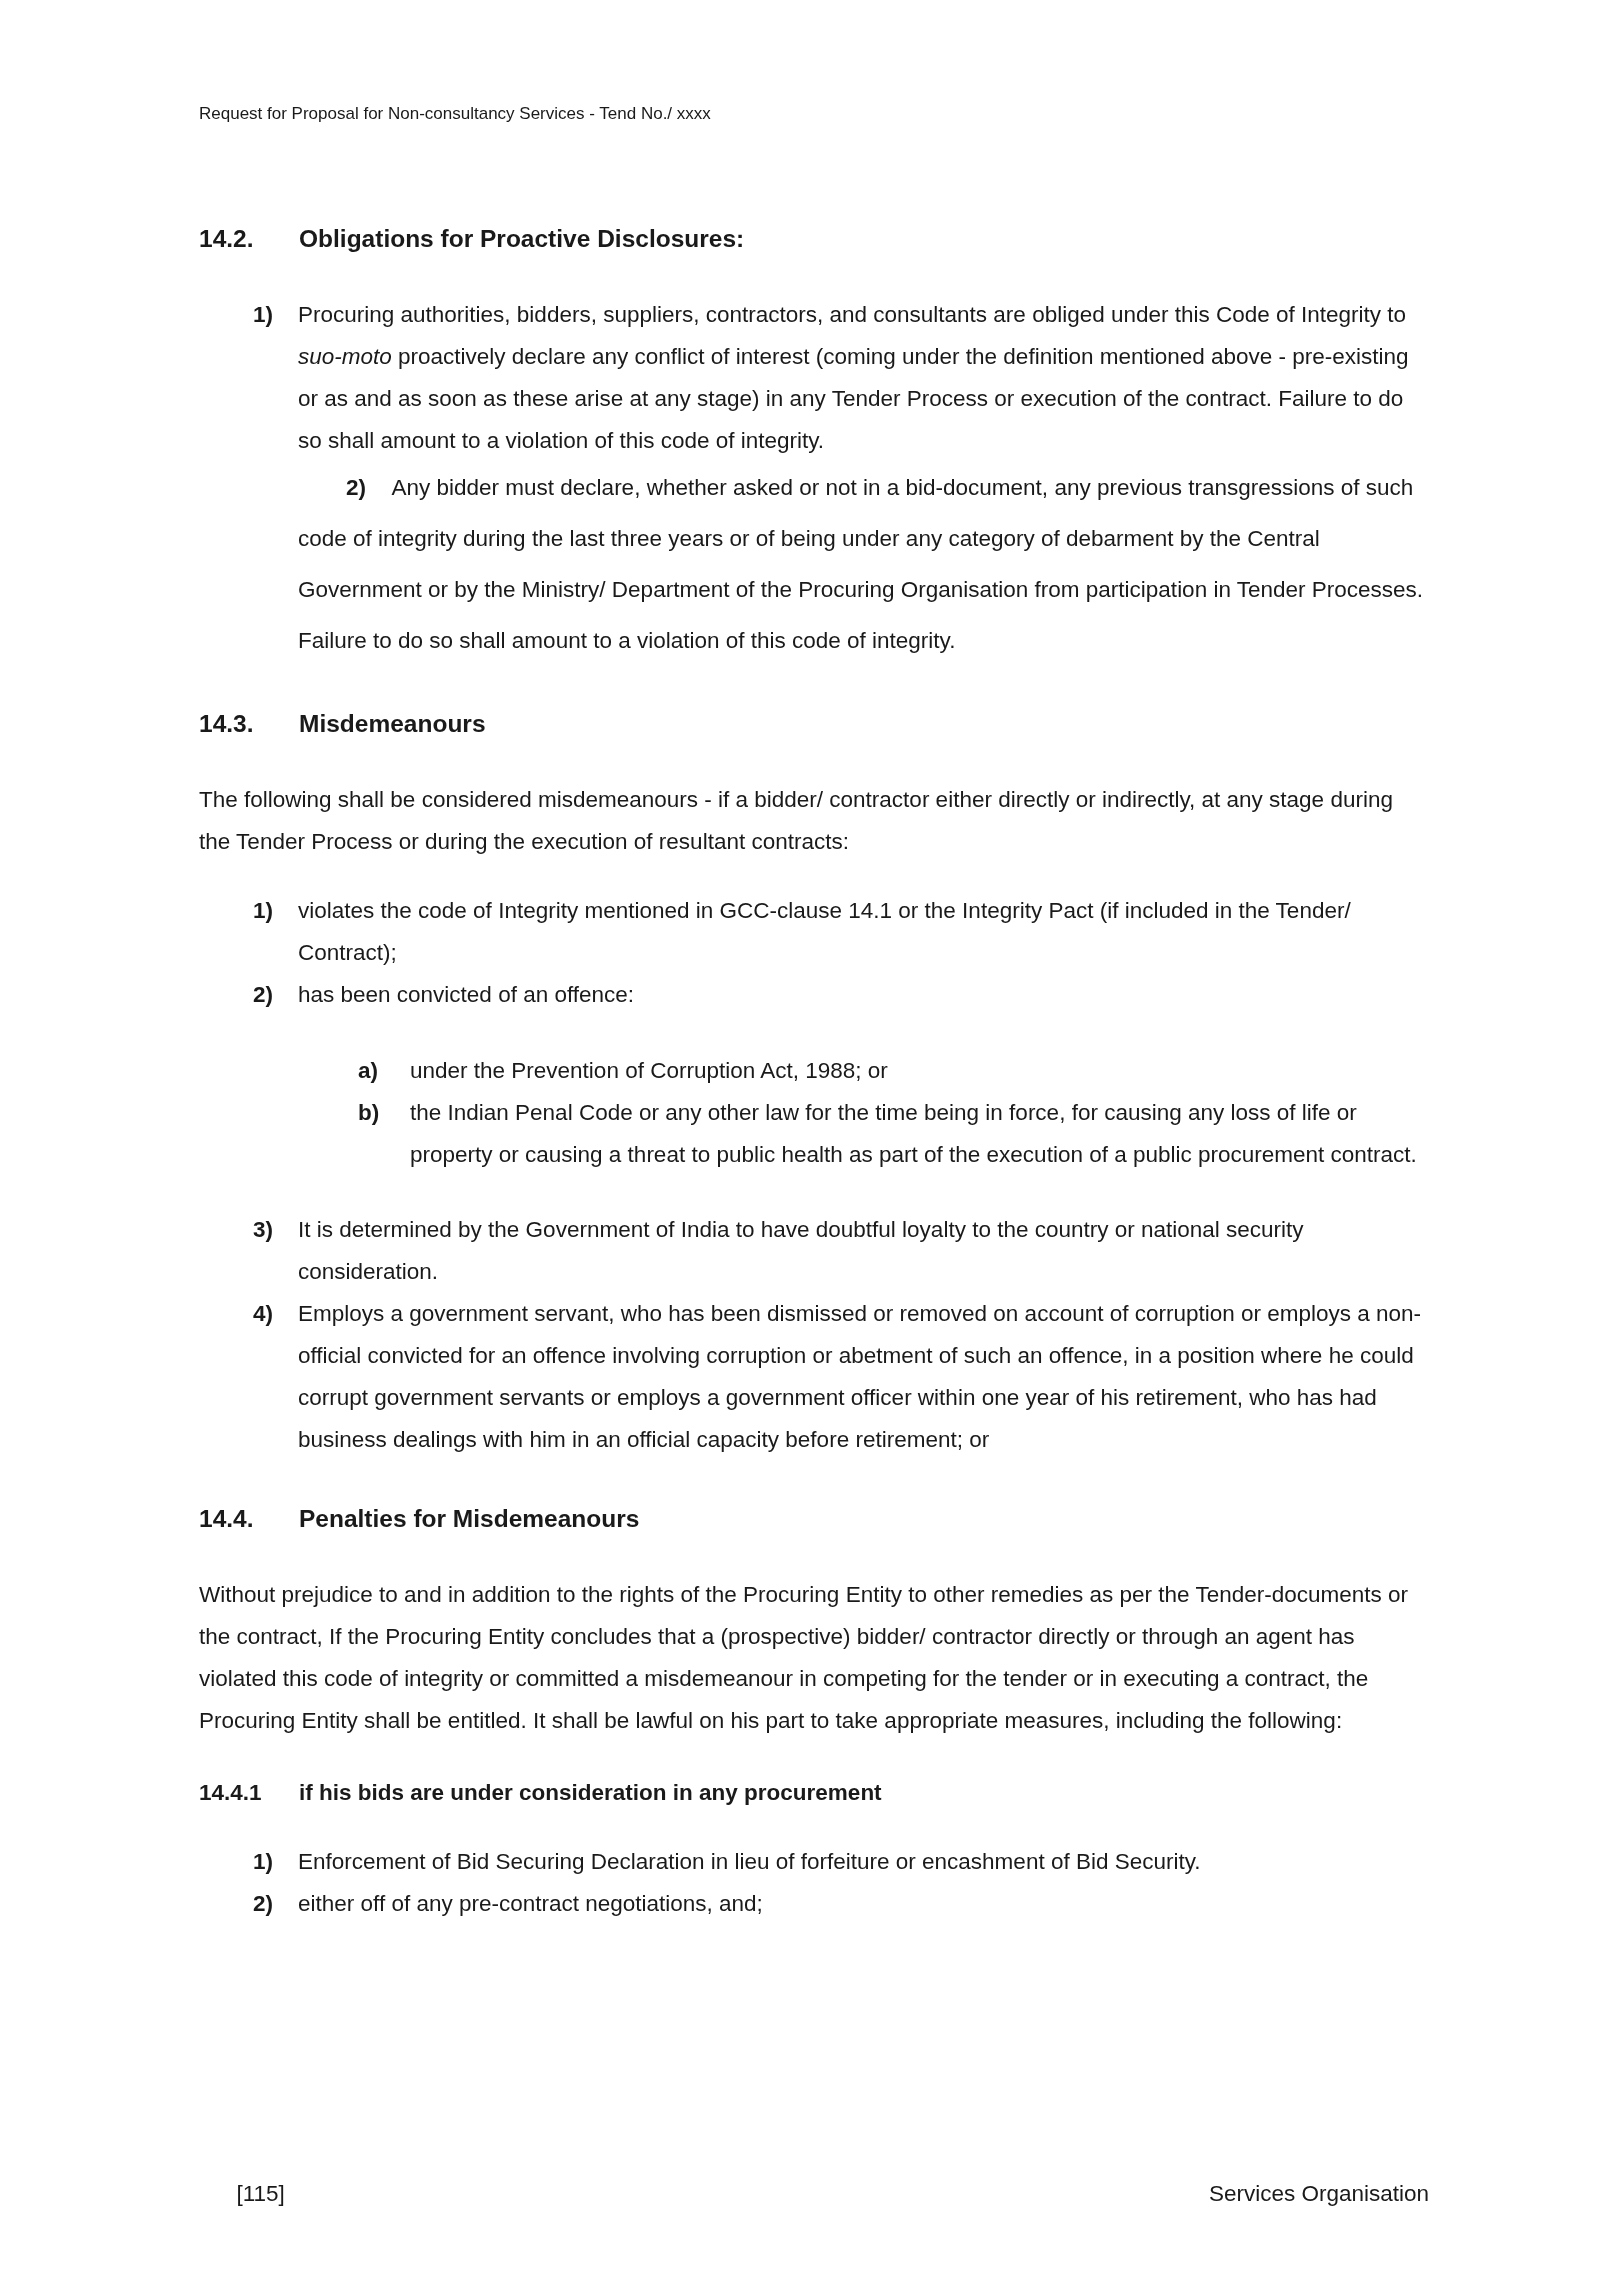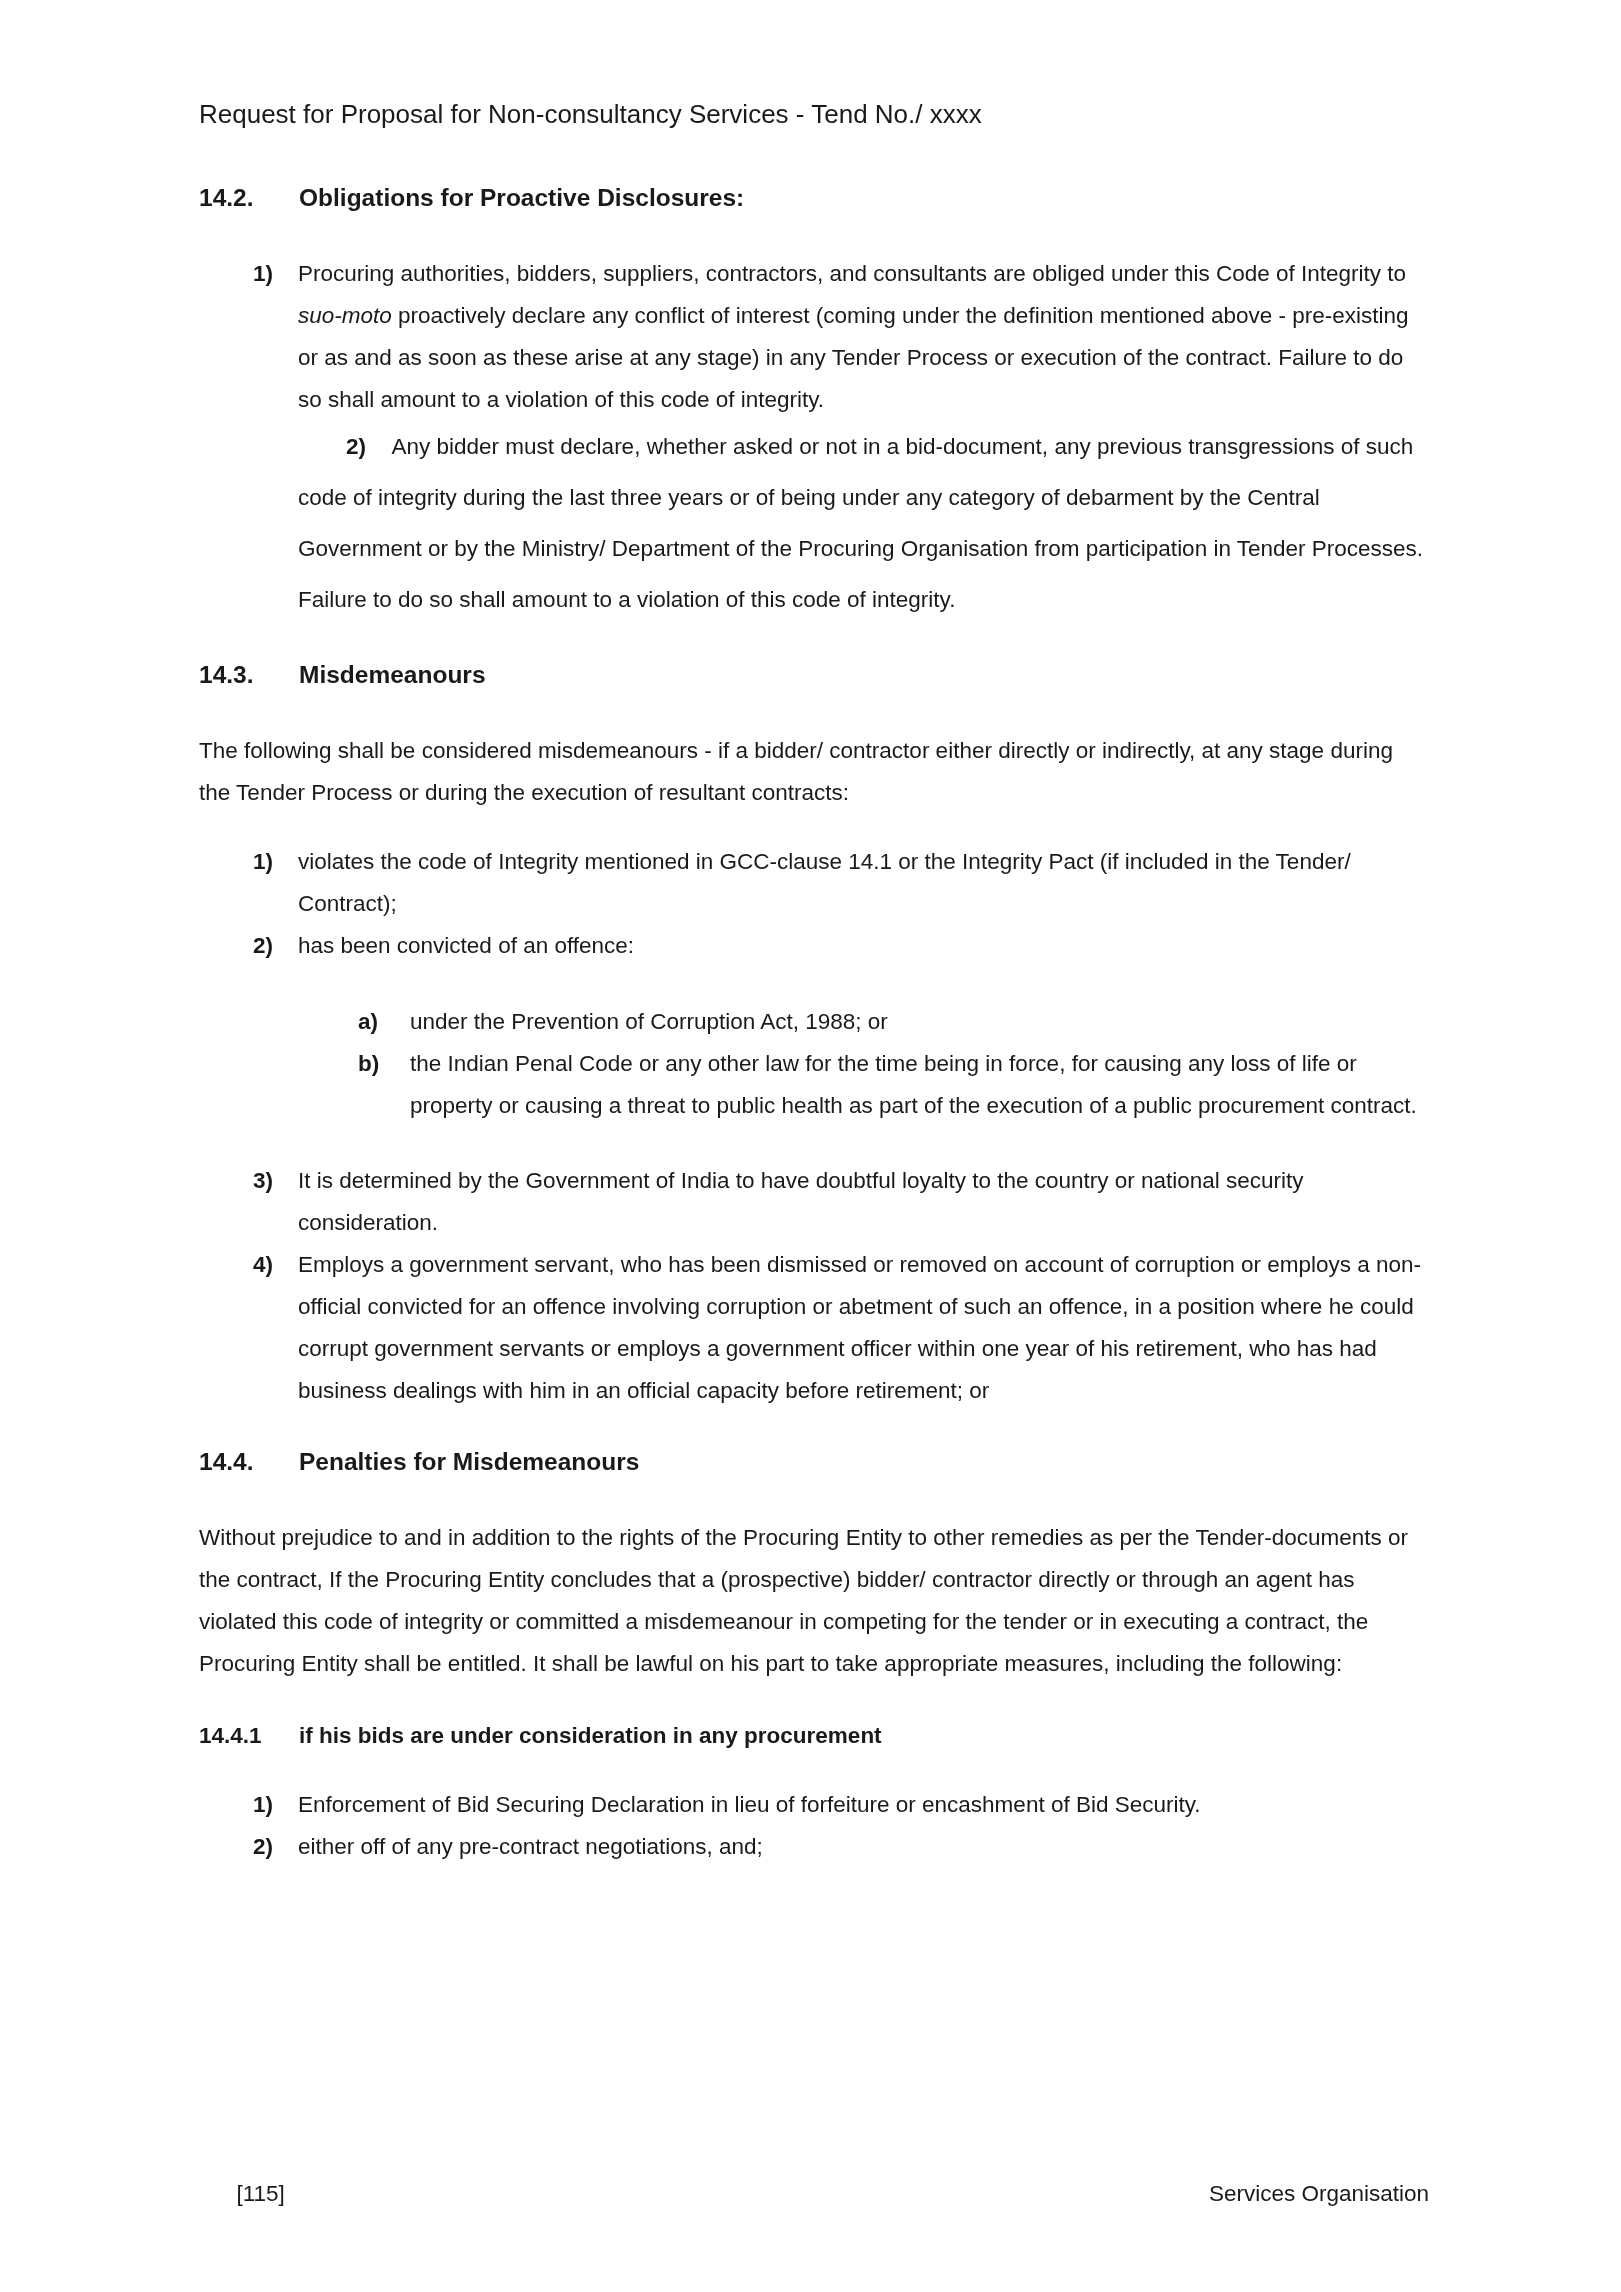--- a/index.html
+++ b/index.html
@@ -13,32 +13,32 @@
     color: #1a1a1a;
     overflow: hidden;
   }
   .page {
     position: absolute;
     inset: 0;
     padding: 98px 192px 0 199px;
     background: #ffffff;
   }
   .doc-header {
-    font-size: 26px;
+    font-size: 17px;
     line-height: 32px;
-    margin-bottom: 50px;
+    margin-bottom: 91px;
   }
   .sec-heading {
     display: flex;
     font-size: 24.5px;
     line-height: 35px;
     font-weight: 700;
     margin: 0 0 38px 0;
   }
-  .sec-heading.spaced { margin-top: 32px; }
+  .sec-heading.spaced { margin-top: 40px; }
   .sec-num { flex: 0 0 100px; }
   .sec-title { flex: 1; }
   .para {
     font-size: 22.5px;
     line-height: 42px;
   }
   .list-item {
     position: relative;
     padding-left: 99px;
     font-size: 22.5px;

